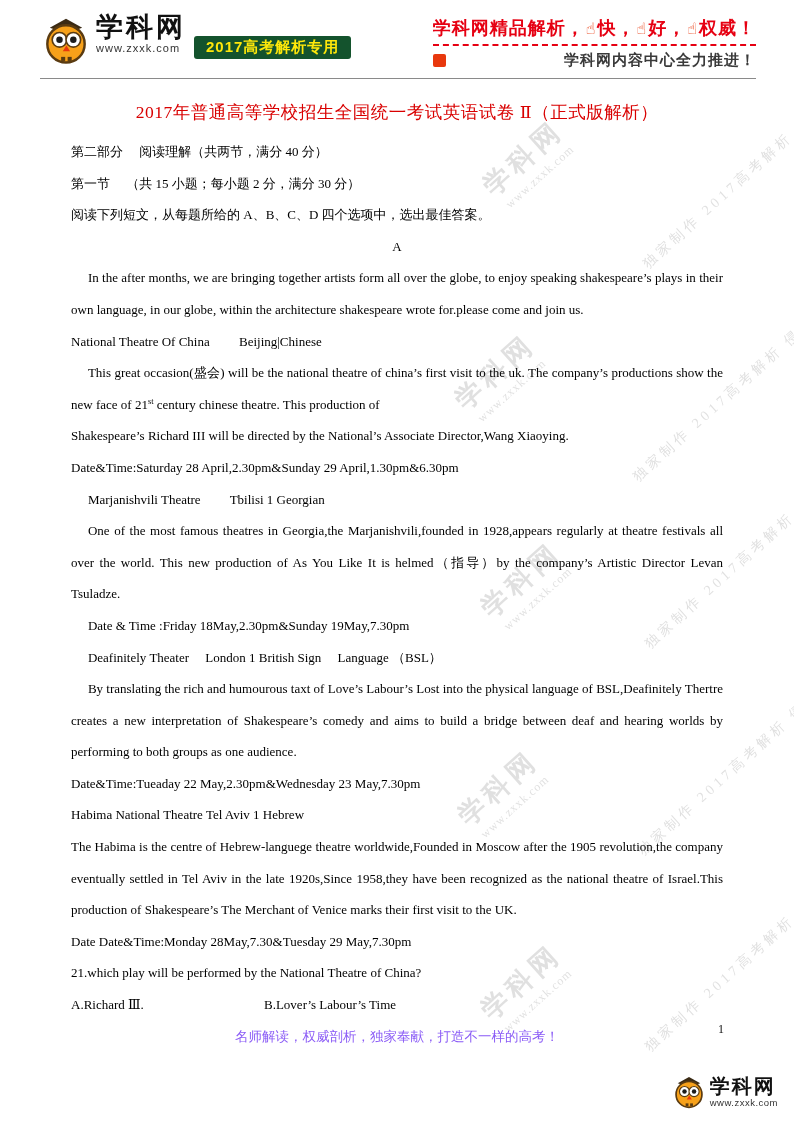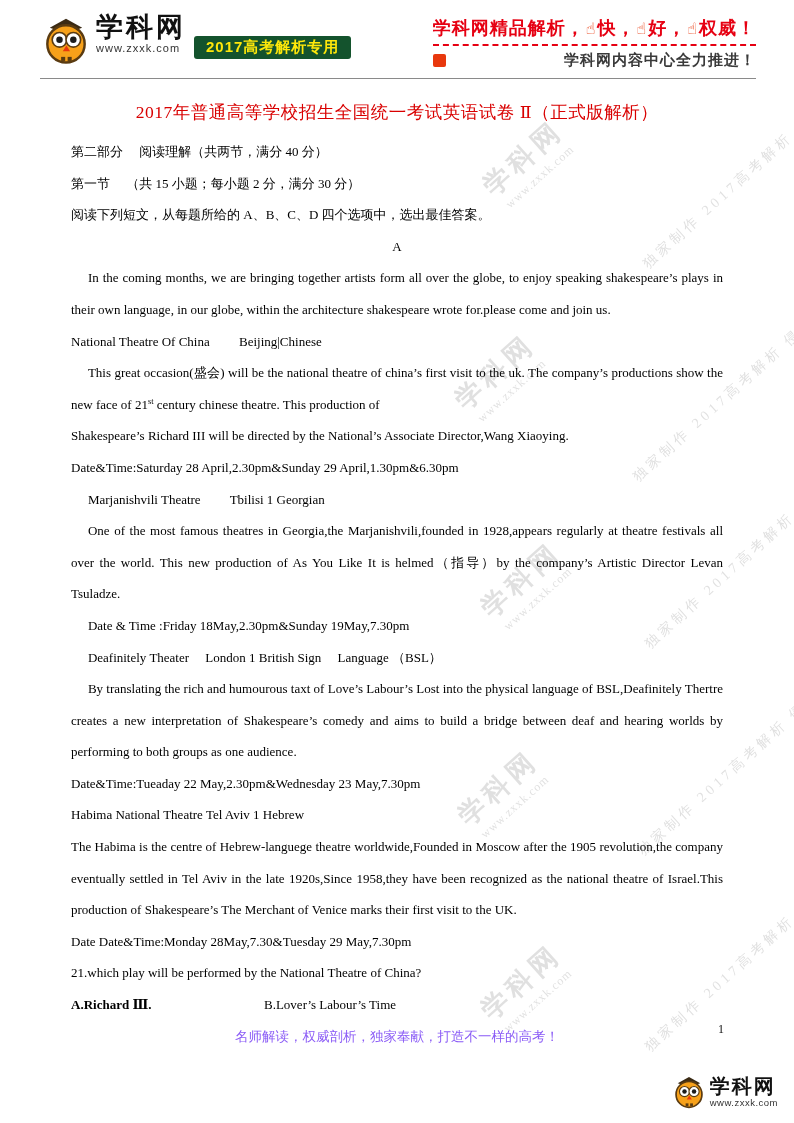--- a/index.html
+++ b/index.html
@@ -57,21 +57,21 @@
   .content { position:absolute; top:98px; left:71px; width:652px; z-index:1; }
   .doc-title {
     color:#d90000; font-weight:normal; font-size:17.5px;
     text-align:center; line-height:28px; margin-bottom:10px; letter-spacing:0.5px;
   }
   .para { font-size:13px; line-height:31.6px; }
   .indent { text-indent:1.3em; }
   .justify { text-align:justify; }
   .center { text-align:center; }
   sup { font-size:0.65em; vertical-align:super; line-height:0; }
-  .opt-a { display:inline-block; width:193px;font-weight:bold; }
+  .opt-a { display:inline-block; width:193px; }
 
   
   .footer-slogan {
     position:absolute; top:1028px; left:71px; width:652px;
     text-align:center; font-size:13.5px; color:#8b5cf6; z-index:2;
   }
   .page-num { position:absolute; top:1022px; right:70px; font-size:12px; color:#111; z-index:2; }
   .footer-logo { position:absolute; right:12px; top:1070px; display:flex; align-items:center; z-index:2; background:#fff; padding:2px 4px; }
   .footer-brand-col { margin-left:3px; }
   .footer-brand { font-family:"Liberation Sans",sans-serif; font-weight:bold; font-size:20px; line-height:22px; color:#111; letter-spacing:2px; }
@@ -149,21 +149,21 @@
   </div>
   <div class="header-divider"></div>
 
   <div class="content">
     <div class="doc-title">2017年普通高等学校招生全国统一考试英语试卷 Ⅱ（正式版解析）</div>
 
     <p class="para">第二部分　 阅读理解（共两节，满分 40 分）</p>
     <p class="para">第一节　 （共 15 小题；每小题 2 分，满分 30 分）</p>
     <p class="para">阅读下列短文，从每题所给的 A、B、C、D 四个选项中，选出最佳答案。</p>
     <p class="para center">A</p>
-    <p class="para indent justify">In the coming months, we are bringing together artists form all over the globe, to enjoy speaking shakespeare’s plays in their own language, in our globe, within the architecture shakespeare wrote for.please come and join us.</p>
+    <p class="para indent justify">In the after months, we are bringing together artists form all over the globe, to enjoy speaking shakespeare’s plays in their own language, in our globe, within the architecture shakespeare wrote for.please come and join us.</p>
     <p class="para">National Theatre Of China　　 Beijing|Chinese</p>
     <p class="para indent justify"><span>This great occasion(盛会) will be the national theatre of china’s first visit to the uk. The company’s productions show the new face of 21</span><sup>st</sup><span> century chinese theatre. This production of</span></p>
     <p class="para justify">Shakespeare’s Richard III will be directed by the National’s Associate Director,Wang Xiaoying.</p>
     <p class="para">Date&amp;Time:Saturday 28 April,2.30pm&amp;Sunday 29 April,1.30pm&amp;6.30pm</p>
     <p class="para indent">Marjanishvili Theatre　　 Tbilisi 1 Georgian</p>
     <p class="para indent justify">One of the most famous theatres in Georgia,the Marjanishvili,founded in 1928,appears regularly at theatre festivals all over the world. This new production of As You Like It is helmed（指导）by the company’s Artistic Director Levan Tsuladze.</p>
     <p class="para indent">Date &amp; Time :Friday 18May,2.30pm&amp;Sunday 19May,7.30pm</p>
     <p class="para indent">Deafinitely Theater　 London 1 British Sign　 Language （BSL）</p>
     <p class="para indent justify">By translating the rich and humourous taxt of Love’s Labour’s Lost into the physical language of BSL,Deafinitely Thertre creates a new interpretation of Shakespeare’s comedy and aims to build a bridge between deaf and hearing worlds by performing to both groups as one audience.</p>
     <p class="para">Date&amp;Time:Tueaday 22 May,2.30pm&amp;Wednesday 23 May,7.30pm</p>

